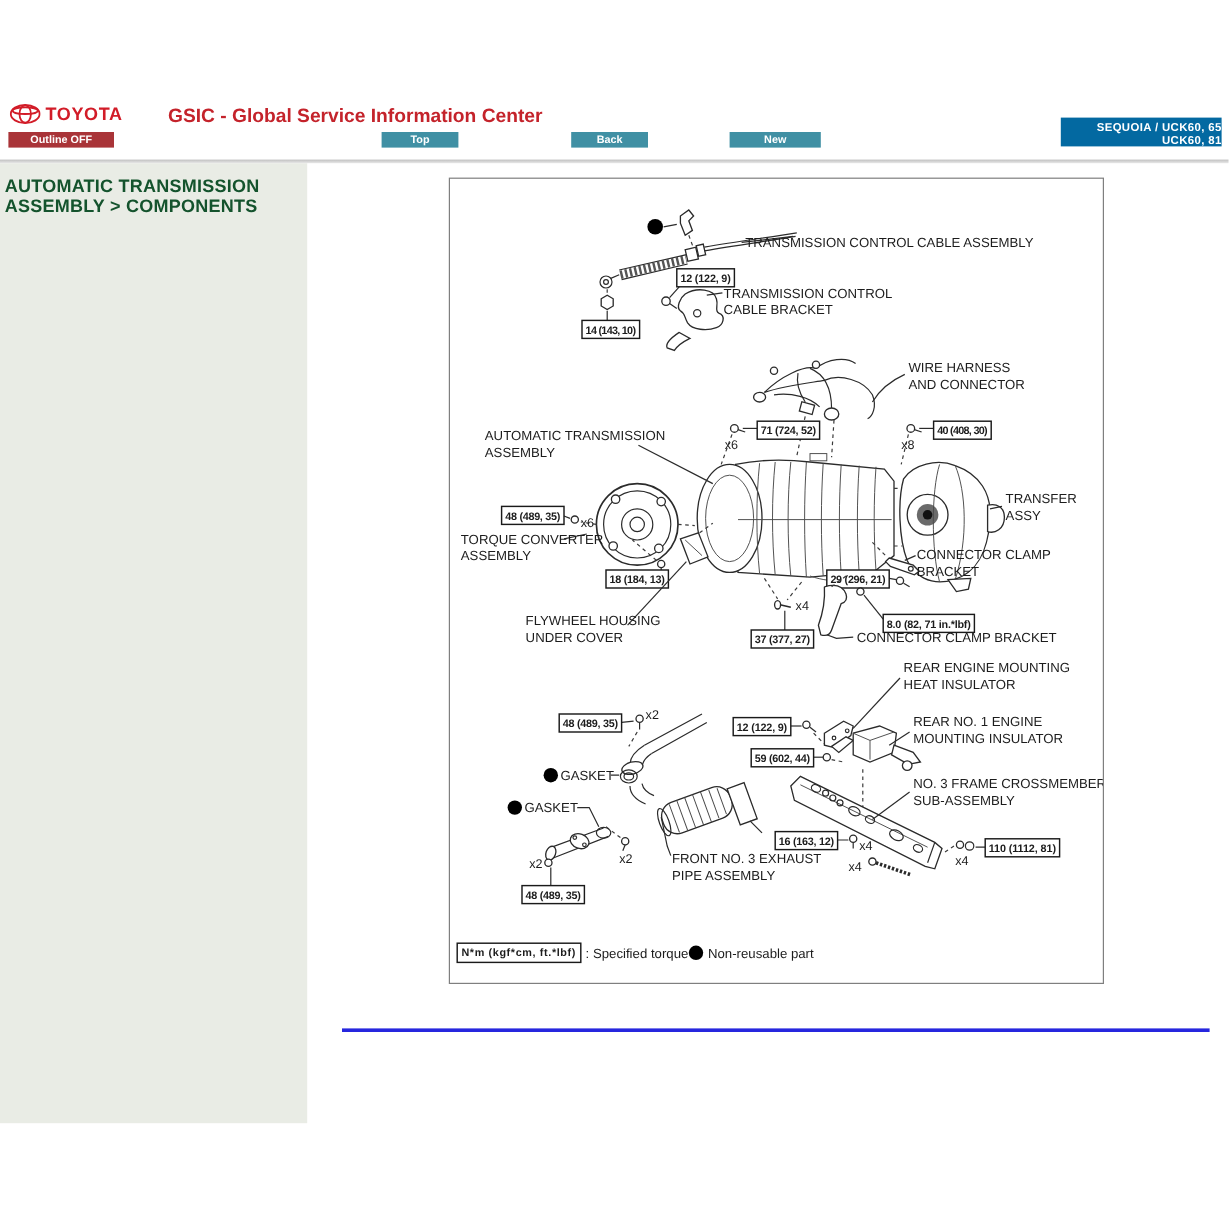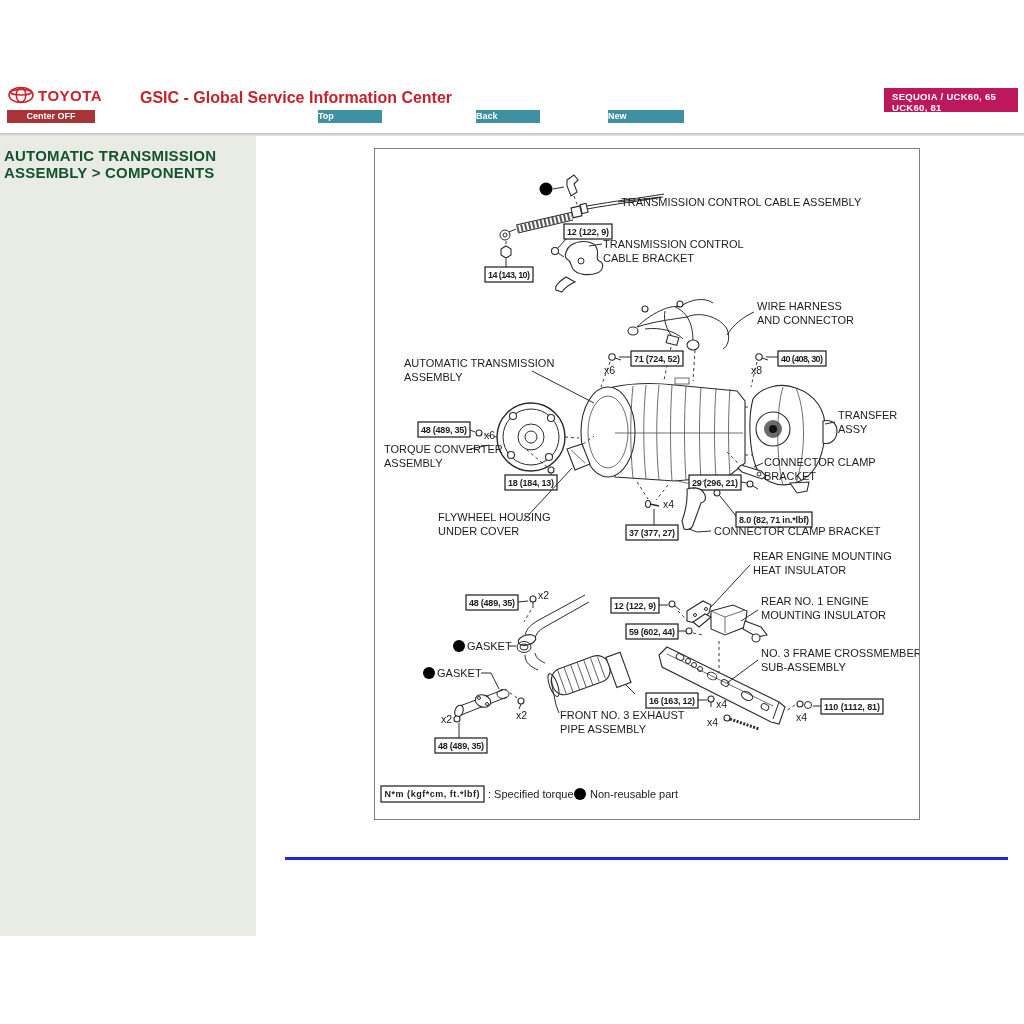--- a/index.html
+++ b/index.html
@@ -10,25 +10,25 @@
   .page{position:relative;width:1024px;height:1024px;background:#fff;overflow:hidden;
         font-family:"Liberation Sans","DejaVu Sans",sans-serif;}
   
   .brand{position:absolute;left:8px;top:86px;display:flex;align-items:center;gap:4px;justify-content:space-between;}
   .brand-text{color:var(--toyota-red,#d21c28);font-weight:bold;font-size:15px;letter-spacing:.5px;}
   .gsic-title{position:absolute;left:140px;top:89px;margin:0;color:var(--title-red,#c4232b);
               font-size:16px;font-weight:bold;}
   .outline-btn{position:absolute;left:7px;top:110px;width:88px;height:13px;background:var(--button-red,#a93438);
                color:#fff;font-size:9px;font-weight:bold;text-align:center;line-height:13px;cursor:pointer;}
   .nav-btn{position:absolute;top:110px;height:13px;background:var(--teal,#4090a4);color:#fff;
-           font-size:9px;font-weight:bold;text-align:left;line-height:13px;cursor:pointer;}
+           font-size:9px;font-weight:bold;text-align:center;line-height:13px;cursor:pointer;}
   .nav-top{left:318px;width:64px;} .nav-back{left:476px;width:64px;} .nav-new{left:608px;width:76px;}
-  .vehicle-badge{position:absolute;left:884px;top:88px;width:134px;height:24px;overflow:hidden;
-                 background:#be185d;color:#fff;font-size:9.5px;font-weight:bold;
-                 padding:3px 0 0 8px;box-sizing:border-box;line-height:11px;letter-spacing:.3px;}
+  .vehicle-badge{position:absolute;left:884px;top:98px;width:134px;height:24px;overflow:hidden;
+                 background:#0369a1;color:#fff;font-size:9.5px;font-weight:bold;
+                 padding:3px 0 0 8px;box-sizing:border-box;line-height:11px;letter-spacing:.3px;text-align:right;}
   .separator{position:absolute;left:0;top:133px;width:1024px;height:3px;
              background:linear-gradient(#bfbfbf,#e8e8e8);}
   
   .sidebar{position:absolute;left:0;top:136px;width:256px;height:800px;background:var(--sidebar-bg,#e9ece5);}
   .sidebar h2{margin:0;padding:11px 4px 0 4px;font-size:15px;line-height:17px;color:#14532d;
               font-weight:bold;letter-spacing:.2px;}
   
   .diagram-box{position:absolute;left:374px;top:148px;width:546px;height:672px;
                border:1px solid #7f7f7f;background:#fff;box-sizing:border-box;}
   .page-num{position:absolute;left:374px;top:838px;width:546px;text-align:center;
@@ -53,21 +53,21 @@
 
   <div class="brand">
     <svg width="26" height="18" viewBox="0 0 52 34">
       <ellipse cx="26" cy="17" rx="24" ry="15" fill="none" stroke="#d21c28" stroke-width="3"></ellipse>
       <ellipse cx="26" cy="17" rx="9.5" ry="14.5" fill="none" stroke="#d21c28" stroke-width="3"></ellipse>
       <ellipse cx="26" cy="11.5" rx="21" ry="5.5" fill="none" stroke="#d21c28" stroke-width="3"></ellipse>
     </svg>
     <span class="brand-text">TOYOTA</span>
   </div>
   <h1 class="gsic-title">GSIC - Global Service Information Center</h1>
-  <div class="outline-btn">Center OFF</div>
+  <div class="outline-btn">Outline OFF</div>
   <div class="nav-btn nav-top">Top</div>
   <div class="nav-btn nav-back">Back</div>
   <div class="nav-btn nav-new">New</div>
   <div class="vehicle-badge">
     <div>SEQUOIA / UCK60, 65</div>
     <div>UCK60, 81</div>
   </div>
   <div class="separator"></div>
 
   <aside class="sidebar">

